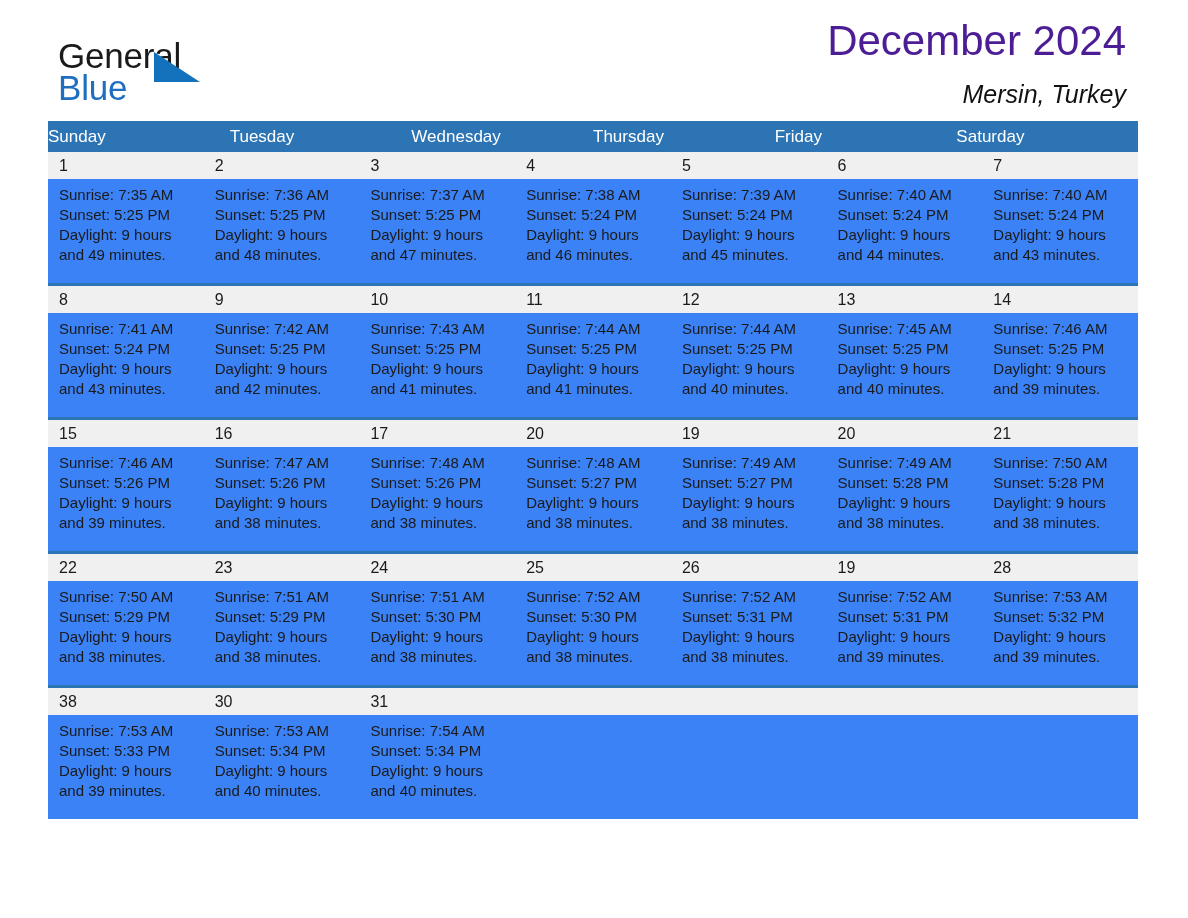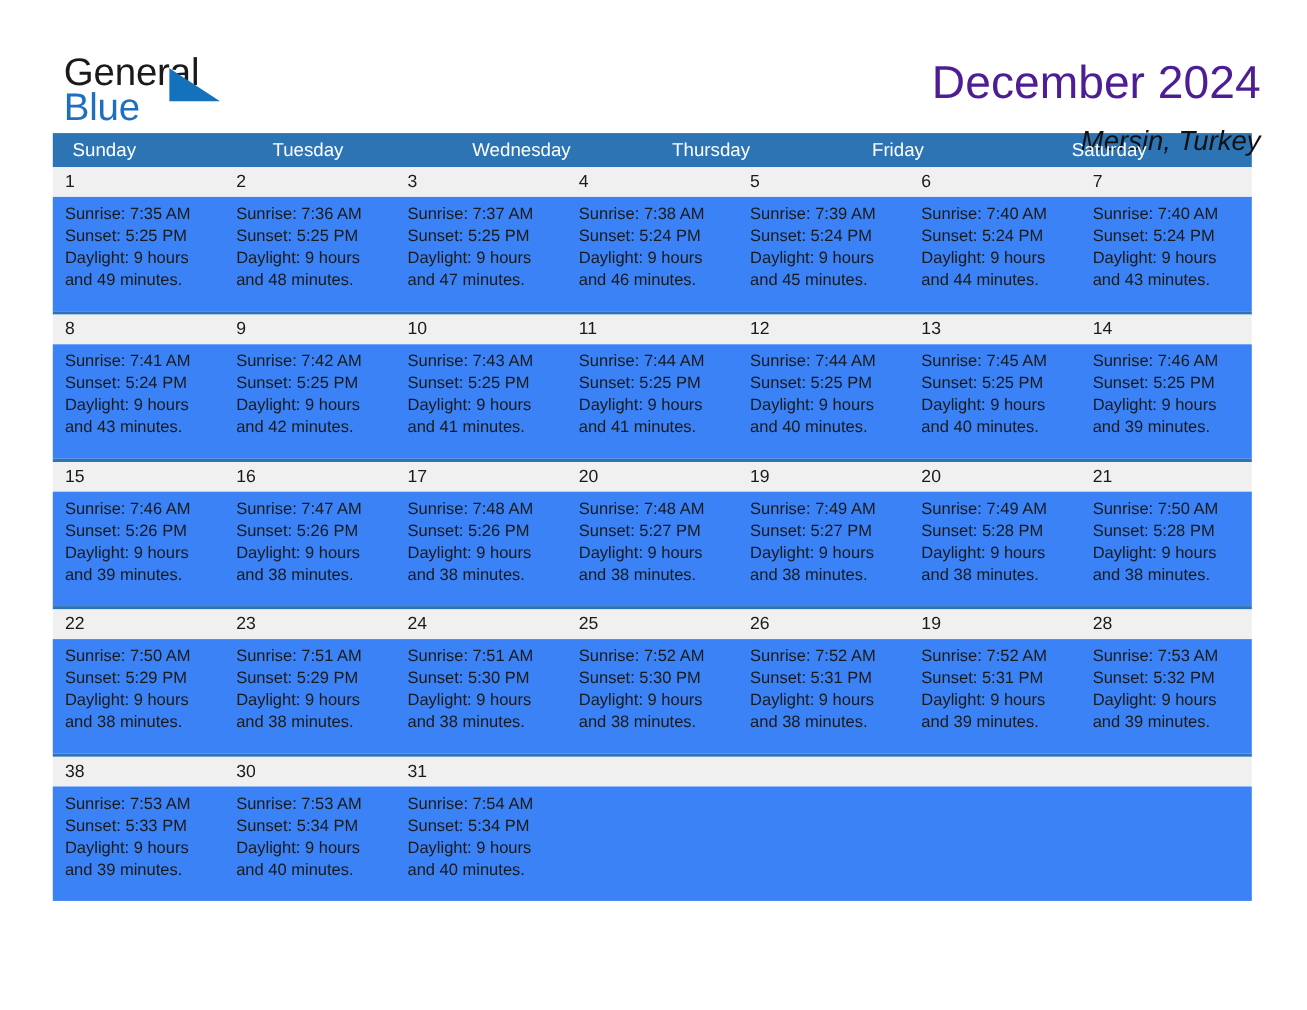--- a/index.html
+++ b/index.html
@@ -16,23 +16,23 @@
   }
   .page {
     width: 1188px; height: 918px;
     padding: 0;
     position: relative;
   }
 
   
   .topbar {
     display: flex;
-    align-items: flex-start;
+    align-items: flex-end;
     justify-content: space-between;
-    padding: 48px 42px 0 58px;
+    padding: 48px 62px 0 58px;
     height: 110px;
   }
   .logo {
     position: relative;
     width: 200px;
     height: 72px;
     user-select: none;
   }
   .logo-general {
     font-size: 35px;
@@ -87,21 +87,21 @@
     display: flex;
     width: 100%;
     background: #2d74b5;
     height: 31px;
   }
   .dow-cell {
     flex: 1 1 0;
     color: #ffffff;
     font-size: 17px;
     line-height: 31px;
-    padding-left: 18px;
+    padding-left: 0;
     white-space: nowrap;
   }
 
   .week {
     width: 100%;
     border-top: 3px solid #2d74b5;
   }
   .week.first { border-top: none; }
 
   .daynum-row {

